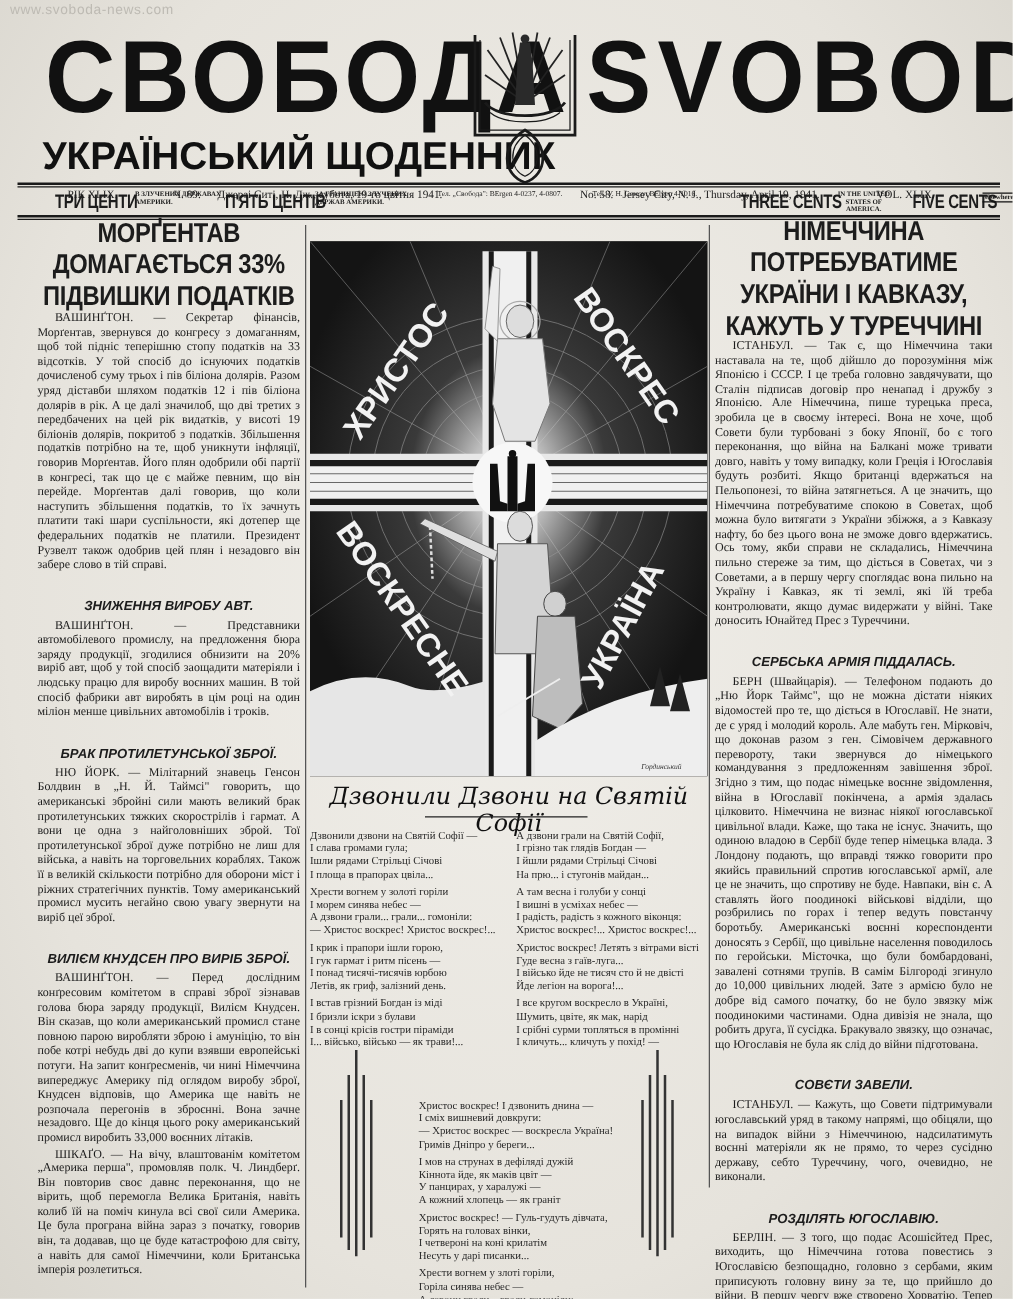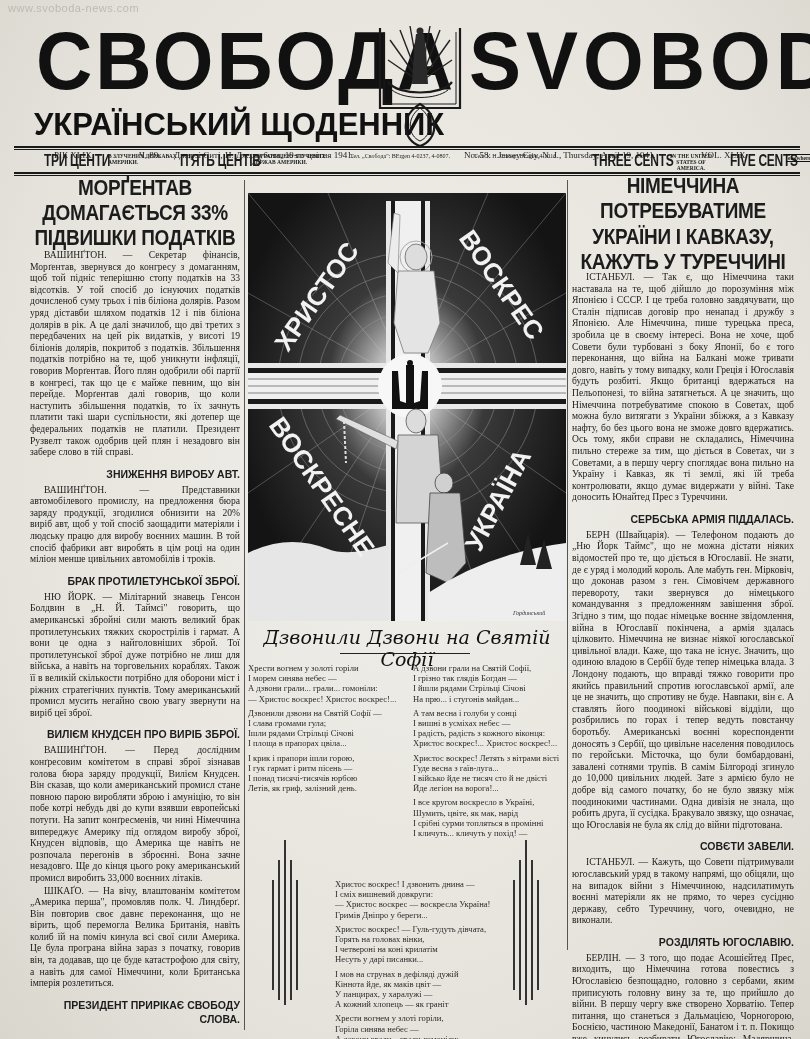--- a/index.html
+++ b/index.html
@@ -47,22 +47,22 @@
 
   
   .col { position: absolute; font-size: 9.6px; line-height: 11.6px; text-align: justify; }
   .col p { text-indent: 14px; margin-bottom: 1px; }
   .col .headline-main {
     font-family: "Liberation Sans", sans-serif; font-weight: bold; text-align: center;
     font-size: 19px; line-height: 22px; letter-spacing: -0.3px; margin-bottom: 3px;
     transform: scaleY(1.15);
   }
   .col h3 {
-    font-family: "Liberation Sans", sans-serif; font-weight: bold; text-align: right;
-    font-size: 10.5px; line-height: 14px; margin: 9px 0 3px 0;
+    font-family: "Liberation Sans", sans-serif; font-weight: bold; text-align: center;
+    font-size: 10.5px; line-height: 14px; margin: 20px 0 3px 0; font-style: italic;
   }
   .col-left { left: 30px; top: 180px; width: 210px; }
   .col-right { left: 572px; top: 180px; width: 222px; }
   .vrule { position: absolute; width: 1px; background: #555; }
 
   
   .illustration { position: absolute; left: 248px; top: 193px; width: 318px; height: 428px; background: #151515; overflow: hidden; }
   .poem-title {
     position: absolute; left: 248px; top: 626px; width: 318px; text-align: center;
     font-style: italic; font-size: 19px; font-family: "DejaVu Serif", serif; color: #111;
@@ -234,36 +234,42 @@
       </g>
       <text x="265" y="422" font-size="6" fill="#333" font-style="italic">Гординський</text>
     </svg>
   </div>
 
   <div class="poem-title">Дзвонили Дзвони на Святій Софії</div>
   <div class="poem-rule"></div>
 
   <div class="poem-col" style="left:248px;top:663px;">
     <div class="stanza">
+      <div>Дзвонили дзвони на Святій Софії —</div>
+      <div>І слава громами гула;</div>
+      <div>Ішли рядами Стрільці Січові</div>
+      <div>І площа в прапорах цвіла...</div>
+    </div>
+    <div class="stanza">
       <div>Хрести вогнем у золоті горіли</div>
       <div>І морем синява небес —</div>
       <div>А дзвони грали... грали... гомоніли:</div>
       <div>— Христос воскрес! Христос воскрес!...</div>
     </div>
     <div class="stanza">
-      <div>Дзвонили дзвони на Святій Софії —</div>
-      <div>І слава громами гула;</div>
-      <div>Ішли рядами Стрільці Січові</div>
-      <div>І площа в прапорах цвіла...</div>
-    </div>
-    <div class="stanza">
       <div>І крик і прапори ішли горою,</div>
       <div>І гук гармат і ритм пісень —</div>
       <div>І понад тисячі-тисячів юрбою</div>
       <div>Летів, як гриф, залізний день.</div>
+    </div>
+    <div class="stanza">
+      <div>І встав грізний Богдан із міді</div>
+      <div>І бризли іскри з булави</div>
+      <div>І в сонці крісів гостри піраміди</div>
+      <div>І... військо, військо — як трави!...</div>
     </div>
   </div>
 
   <div class="poem-col" style="left:413px;top:663px;">
     <div class="stanza">
       <div>А дзвони грали на Святій Софії,</div>
       <div>І грізно так глядів Богдан —</div>
       <div>І йшли рядами Стрільці Січові</div>
       <div>На прю... і стугонів майдан...</div>
     </div>
@@ -303,30 +309,30 @@
   </div>
 
   <div class="poem-col poem-bottom">
     <div class="stanza">
       <div>Христос воскрес! І дзвонить днина —</div>
       <div>І сміх вишневий довкруги:</div>
       <div>— Христос воскрес — воскресла Україна!</div>
       <div>Гримів Дніпро у береги...</div>
     </div>
     <div class="stanza">
+      <div>І мов на струнах в дефіляді дужій</div>
+      <div>Кіннота йде, як маків цвіт —</div>
+      <div>У панцирах, у харалужі —</div>
+      <div>А кожний хлопець — як граніт</div>
+    </div>
+    <div class="stanza">
       <div>Христос воскрес! — Гуль-гудуть дівчата,</div>
       <div>Горять на головах вінки,</div>
       <div>І четвероні на коні крилатім</div>
       <div>Несуть у дарі писанки...</div>
-    </div>
-    <div class="stanza">
-      <div>І мов на струнах в дефіляді дужій</div>
-      <div>Кіннота йде, як маків цвіт —</div>
-      <div>У панцирах, у харалужі —</div>
-      <div>А кожний хлопець — як граніт</div>
     </div>
     <div class="stanza">
       <div>Хрести вогнем у злоті горіли,</div>
       <div>Горіла синява небес —</div>
       <div>А дзвони грали... грали-гомоніли:</div>
       <div>Христос воскрес!... Христос воскрес!...</div>
     </div>
   </div>
 
   <div class="col col-right">

